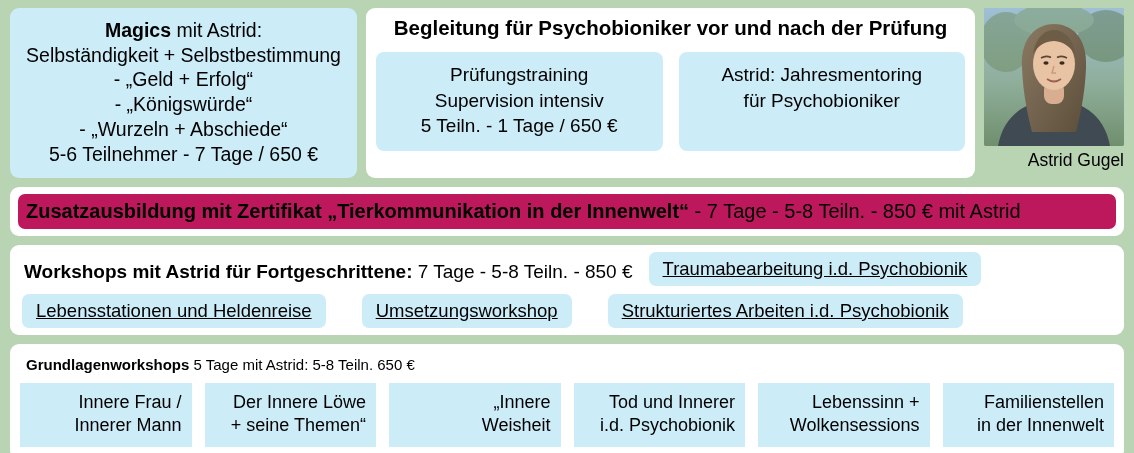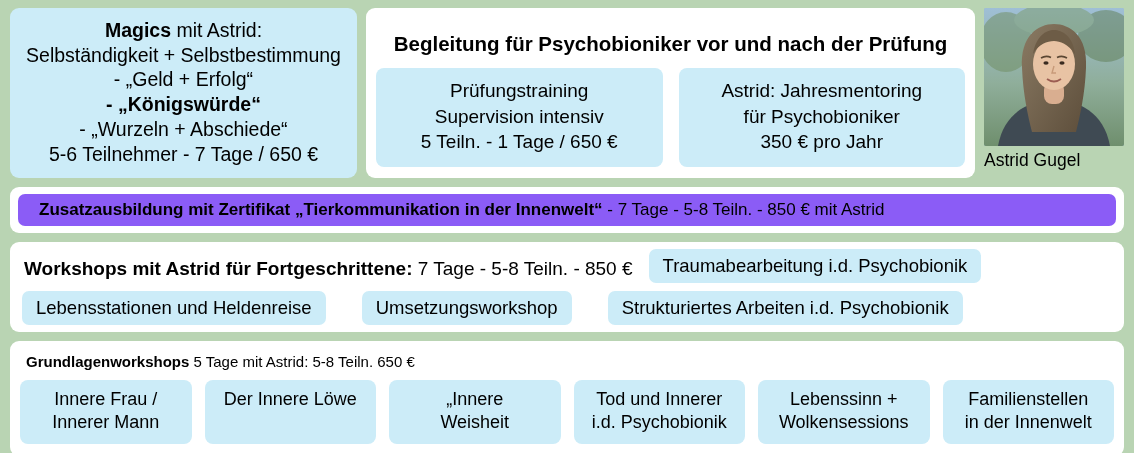--- a/index.html
+++ b/index.html
@@ -40,21 +40,21 @@
     line-height: 1.27;
     display: flex;
     flex-direction: column;
     justify-content: center;
   }
   .magics .line { white-space: nowrap; }
   .magics b { font-weight: bold; }
 
   .begleitung {
     width: 662px;
-    padding: 20px 10px 10px 10px;
+    padding: 4px 10px 10px 10px;
     background: #ffffff;
     border-radius: 9px;
   }
   .begleitung .hd {
     font-size: 20.5px;
     font-weight: bold;
     text-align: center;
     margin: 4px 0 12px 0;
   }
   .begleitung .cards {
@@ -70,21 +70,21 @@
     line-height: 1.35;
     text-align: center;
     flex: 1;
   }
   .bcard .ln { white-space: nowrap; }
 
   .portrait {
     width: 140px;
     display: flex;
     flex-direction: column;
-    align-items: flex-start;
+    align-items: flex-end;
   }
   .photo {
     width: 140px;
     height: 138px;
     border-radius: 2px;
     overflow: hidden;
     position: relative;
     background: linear-gradient(#9db6c9, #7e9cb0);
   }
   .photo svg { display: block; }
@@ -97,24 +97,24 @@
 
   .band {
     margin-top: 9px;
     background: #ffffff;
     border-radius: 9px;
     padding: 7px 8px;
     box-sizing: border-box;
   }
 
   .zusatz-inner {
-    background: #8b5cf6;
+    background: #be185d;
     border-radius: 7px;
-    padding: 6px 21px;
-    font-size: 17px;
+    padding: 6px 8px;
+    font-size: 20px;
     white-space: nowrap;
     overflow: hidden;
   }
   .zusatz-inner b { font-weight: bold; }
 
   .ws-head {
     display: flex;
     align-items: flex-end;
     gap: 10px;
     margin-bottom: 8px;
@@ -125,20 +125,21 @@
     white-space: nowrap;
   }
   .ws-title b { font-weight: bold; }
   .chip {
     background: #ccecf8;
     border-radius: 7px;
     padding: 6px 14px;
     font-size: 18.5px;
     white-space: nowrap;
     text-align: center;
+    text-decoration: underline;
   }
   .ws-row2 {
     display: flex;
     gap: 36px;
     padding-left: 4px;
   }
 
   .grund {
     margin-top: 9px;
     background: #ffffff;
@@ -152,57 +153,56 @@
     white-space: nowrap;
   }
   .grund-title b { font-weight: bold; }
   .grund-row {
     display: flex;
     gap: 13px;
     justify-content: space-between;
   }
   .gcard {
     background: #ccecf8;
-    border-radius: 8px;
+    border-radius: 0;
     padding: 8px 10px 9px 10px;
     font-size: 18px;
     line-height: 1.3;
-    text-align: center;
+    text-align: right;
     flex: 1;
   }
   .gcard .ln { white-space: nowrap; }
 </style>
 </head>
 <body>
 
 <div class="page">
 
   <div class="row-top">
 
     <div class="magics">
       <div class="line"><b>Magics</b><span> mit Astrid:</span></div>
       <div class="line">Selbständigkeit + Selbstbestimmung</div>
       <div class="line">- „Geld + Erfolg“</div>
-      <div class="line" style="font-weight:bold;">- „Königswürde“</div>
+      <div class="line" style="font-weight:normal;">- „Königswürde“</div>
       <div class="line">- „Wurzeln + Abschiede“</div>
       <div class="line">5-6 Teilnehmer - 7 Tage / 650 €</div>
     </div>
 
     <div class="begleitung">
       <div class="hd">Begleitung für Psychobioniker vor und nach der Prüfung</div>
       <div class="cards">
         <div class="bcard">
           <div class="ln">Prüfungstraining</div>
           <div class="ln">Supervision intensiv</div>
           <div class="ln">5 Teiln. - 1 Tage / 650 €</div>
         </div>
         <div class="bcard">
           <div class="ln">Astrid: Jahresmentoring</div>
           <div class="ln">für Psychobioniker</div>
-          <div class="ln">350 € pro Jahr</div>
         </div>
       </div>
     </div>
 
     <div class="portrait">
       <div class="photo">
         <svg width="140" height="138" viewBox="0 0 140 138">
           <defs>
             <linearGradient id="sky" x1="0" y1="0" x2="0" y2="1">
               <stop offset="0%" stop-color="#9fbfd6"></stop>
@@ -266,20 +266,21 @@
 
   <div class="grund">
     <div class="grund-title"><b>Grundlagenworkshops</b><span> 5 Tage mit Astrid: 5-8 Teiln. 650 €</span></div>
     <div class="grund-row">
       <div class="gcard">
         <div class="ln">Innere Frau /</div>
         <div class="ln">Innerer Mann</div>
       </div>
       <div class="gcard">
         <div class="ln">Der Innere Löwe</div>
+        <div class="ln">+ seine Themen“</div>
       </div>
       <div class="gcard">
         <div class="ln">„Innere</div>
         <div class="ln">Weisheit</div>
       </div>
       <div class="gcard">
         <div class="ln">Tod und Innerer</div>
         <div class="ln">i.d. Psychobionik</div>
       </div>
       <div class="gcard">

